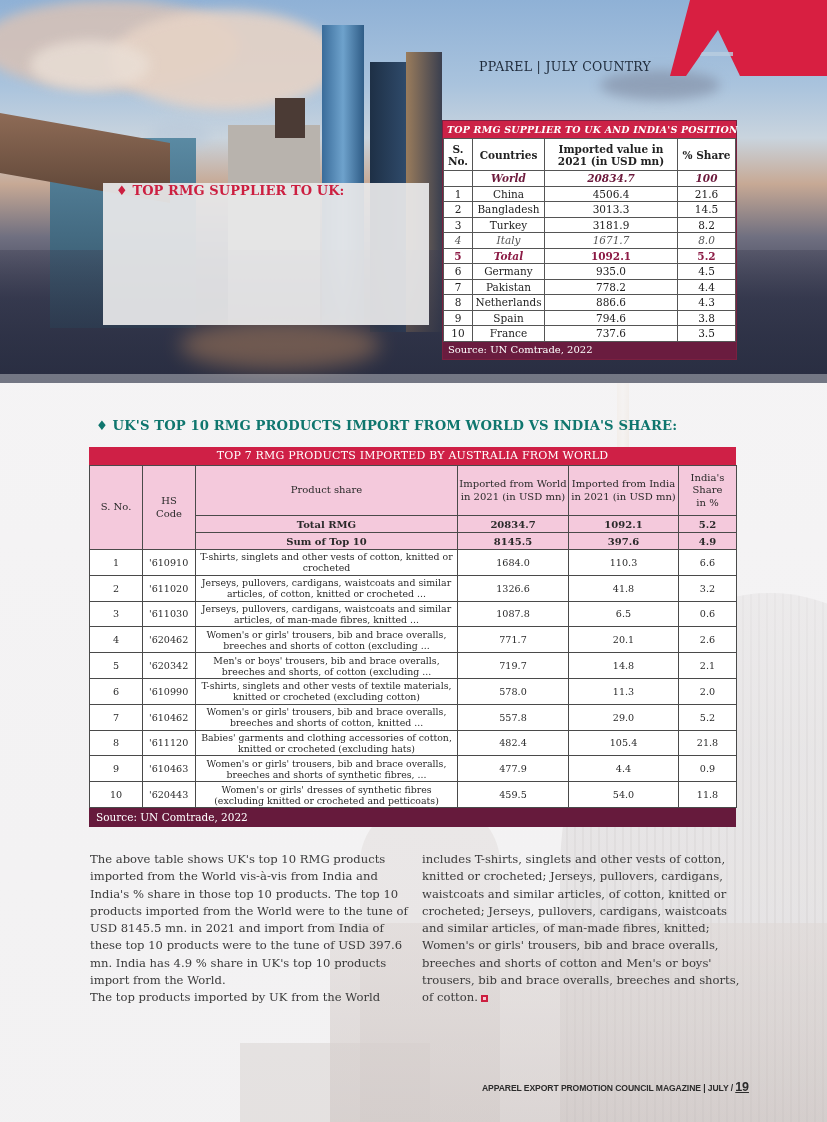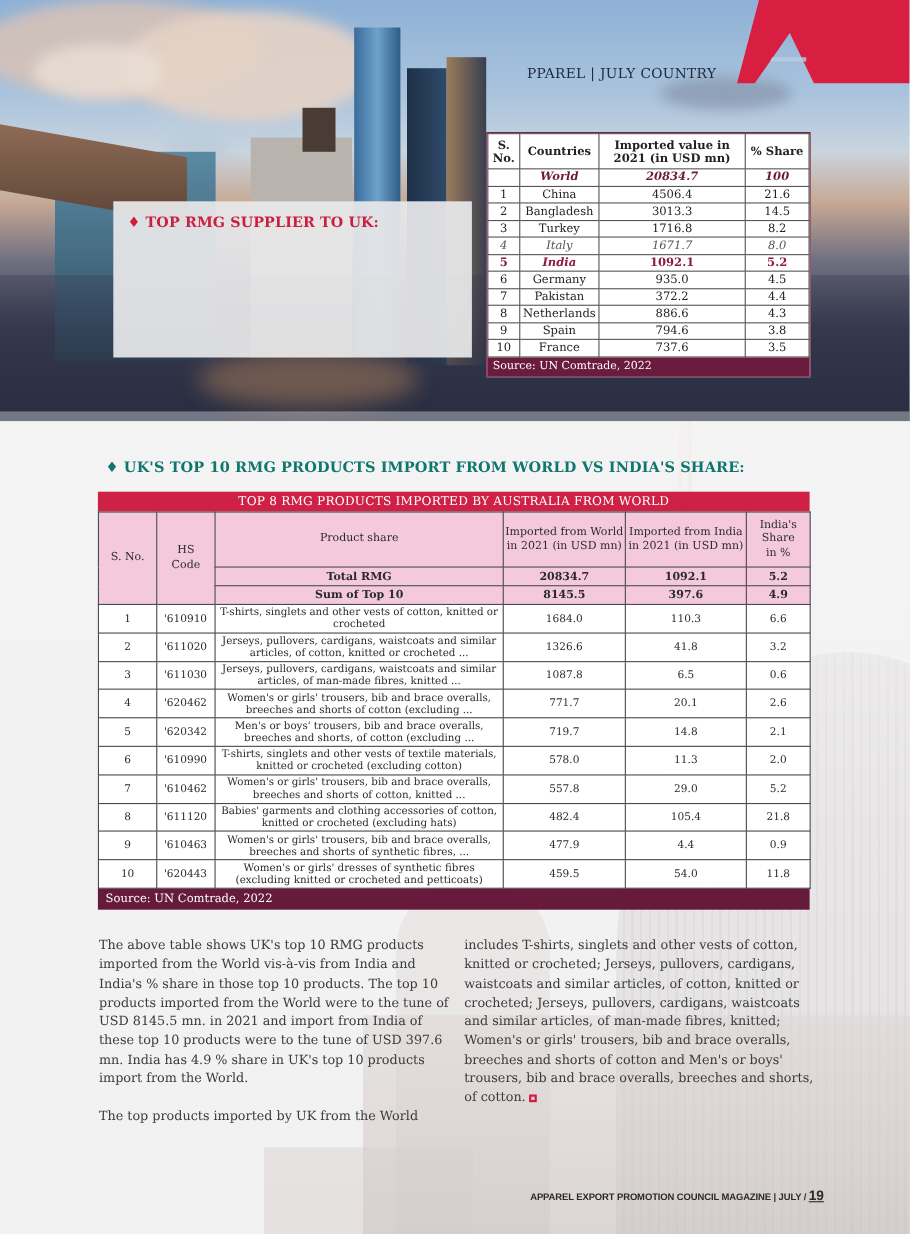--- a/index.html
+++ b/index.html
@@ -49,21 +49,21 @@
   .tbl1 table { width: 100%; border-collapse: collapse; font-size: 10.5px; }
   .tbl1 th, .tbl1 td { border: 1px solid #555; text-align: center; padding: 0 2px; height: 15.5px; color: #222; }
   .tbl1 th { font-weight: bold; font-size: 10.5px; height: 32px; line-height: 12px; }
   .tbl1 tr.world td { color: #6d1a3c; font-style: italic; font-weight: bold; text-align: center; }
   .tbl1 tr.italy td { font-style: italic; color: #555; }
   .tbl1 tr.india td { color: #8c1b45; font-weight: bold; }
   .tbl1 tr.india td.country { font-style: italic; }
   .tbl1-source { background: #6a1c3f; color: #fff; font-size: 10px; padding: 2px 5px; height: 17px; }
 
   
-  .card { position: absolute; left: 103px; top: 183px; width: 326px; height: 142px; background: rgba(232,232,234,.93); padding: 12px 13px; }
+  .card { position: absolute; left: 103px; top: 183px; width: 326px; height: 142px; background: rgba(232,232,234,.93); padding: 0 13px; }
   .card-head { color: #cc1f40; font-weight: bold; font-size: 13px; margin-bottom: 12px; letter-spacing: .1px; }
   .card-body { font-size: 11.6px; line-height: 17.5px; color: #3a3a3a; }
 
   
   .sec2-head { position: absolute; left: 96px; top: 418px; color: #0f766e; font-weight: bold; font-size: 13.2px; letter-spacing: .1px; white-space: nowrap; }
 
   
   .tbl2 { position: absolute; left: 89px; top: 447px; width: 647px; }
   .tbl2-title { background: #cf2046; color: #fff; font-size: 11px; text-align: center; height: 18px; line-height: 18px; letter-spacing: .2px; }
   .tbl2 table { width: 100%; border-collapse: collapse; table-layout: fixed; }
@@ -73,21 +73,21 @@
   .tbl2 thead tr.sum td { background: #f4c9dc; font-weight: bold; font-size: 10px; height: 17px; }
   .tbl2 tbody td { background: #fff; font-size: 9.6px; height: 25.8px; line-height: 11px; }
   .tbl2 tbody td.label { font-size: 9.4px; padding: 0 2px; }
   .tbl2 tbody td.hs { text-align: left; padding-left: 6px; }
   .tbl2-source { background: #661a3c; color: #fff; font-size: 10.5px; padding: 0 7px; height: 19px; line-height: 19px; }
 
   
   .col { position: absolute; font-size: 11.6px; line-height: 17.3px; color: #3a3a3a; }
   .col-left { left: 90px; top: 851px; width: 320px; }
   .col-right { left: 422px; top: 851px; width: 318px; }
-  .col p + p { margin-top: 17px; }
+  .col p + p { }
   .end-mark { display: inline-block; width: 7px; height: 7px; border: 2px solid #cc1f40; background: #f5c9d4; vertical-align: middle; margin-left: 3px; }
 
   
   .footer { position: absolute; left: 482px; top: 1080px; font-family: "Liberation Sans", sans-serif; font-size: 8.6px; font-weight: bold; color: #2b2b2b; white-space: nowrap; letter-spacing: -.1px; }
   .footer .pg { font-size: 12.5px; text-decoration: underline; }
 </style>
 </head>
 <body>
 
 <div class="hero">
@@ -121,20 +121,21 @@
 <svg class="logo" viewBox="0 0 157 76">
   <polygon points="20,0 157,0 157,76 70,76 48,30 16,76 0,76" fill="#d81f41"></polygon>
   <polygon points="32,52 63,52 63,56 30,56" fill="#b9cde0" opacity=".8"></polygon>
 </svg>
 
 <div class="card">
   <div class="card-head">♦ TOP RMG SUPPLIER TO UK:</div>
 </div>
 
 <div class="tbl1">
+  <div class="tbl1-title">TOP RMG SUPPLIER TO UK AND INDIA'S POSITION</div>
   <table>
     <thead>
       <tr>
         <th style="width:29px">S. No.</th>
         <th style="width:72px">Countries</th>
         <th>Imported value in 2021 (in USD mn)</th>
         <th style="width:58px">% Share</th>
       </tr>
     </thead>
     <tbody id="tbl1-body">
@@ -152,45 +153,45 @@
         </tr>
         <tr>
           <td>2</td>
           <td class="country">Bangladesh</td>
           <td>3013.3</td>
           <td>14.5</td>
         </tr>
         <tr>
           <td>3</td>
           <td class="country">Turkey</td>
-          <td>1716.8</td>
+          <td>3181.9</td>
           <td>8.2</td>
         </tr>
         <tr class="italy">
           <td>4</td>
           <td class="country">Italy</td>
           <td>1671.7</td>
           <td>8.0</td>
         </tr>
         <tr class="india">
           <td>5</td>
-          <td class="country">India</td>
+          <td class="country">Total</td>
           <td>1092.1</td>
           <td>5.2</td>
         </tr>
         <tr>
           <td>6</td>
           <td class="country">Germany</td>
           <td>935.0</td>
           <td>4.5</td>
         </tr>
         <tr>
           <td>7</td>
           <td class="country">Pakistan</td>
-          <td>372.2</td>
+          <td>778.2</td>
           <td>4.4</td>
         </tr>
         <tr>
           <td>8</td>
           <td class="country">Netherlands</td>
           <td>886.6</td>
           <td>4.3</td>
         </tr>
         <tr>
           <td>9</td>
@@ -205,21 +206,21 @@
           <td>3.5</td>
         </tr>
       </tbody>
   </table>
   <div class="tbl1-source">Source: UN Comtrade, 2022</div>
 </div>
 
 <div class="sec2-head">♦ UK'S TOP 10 RMG PRODUCTS IMPORT FROM WORLD VS INDIA'S SHARE:</div>
 
 <div class="tbl2">
-  <div class="tbl2-title">TOP 8 RMG PRODUCTS IMPORTED BY AUSTRALIA FROM WORLD</div>
+  <div class="tbl2-title">TOP 7 RMG PRODUCTS IMPORTED BY AUSTRALIA FROM WORLD</div>
   <table>
     <colgroup>
       <col style="width:53px">
         <col style="width:53px">
         <col style="width:262px">
         <col style="width:111px">
         <col style="width:110px">
         <col style="width:58px">
     </colgroup>
     <thead>

